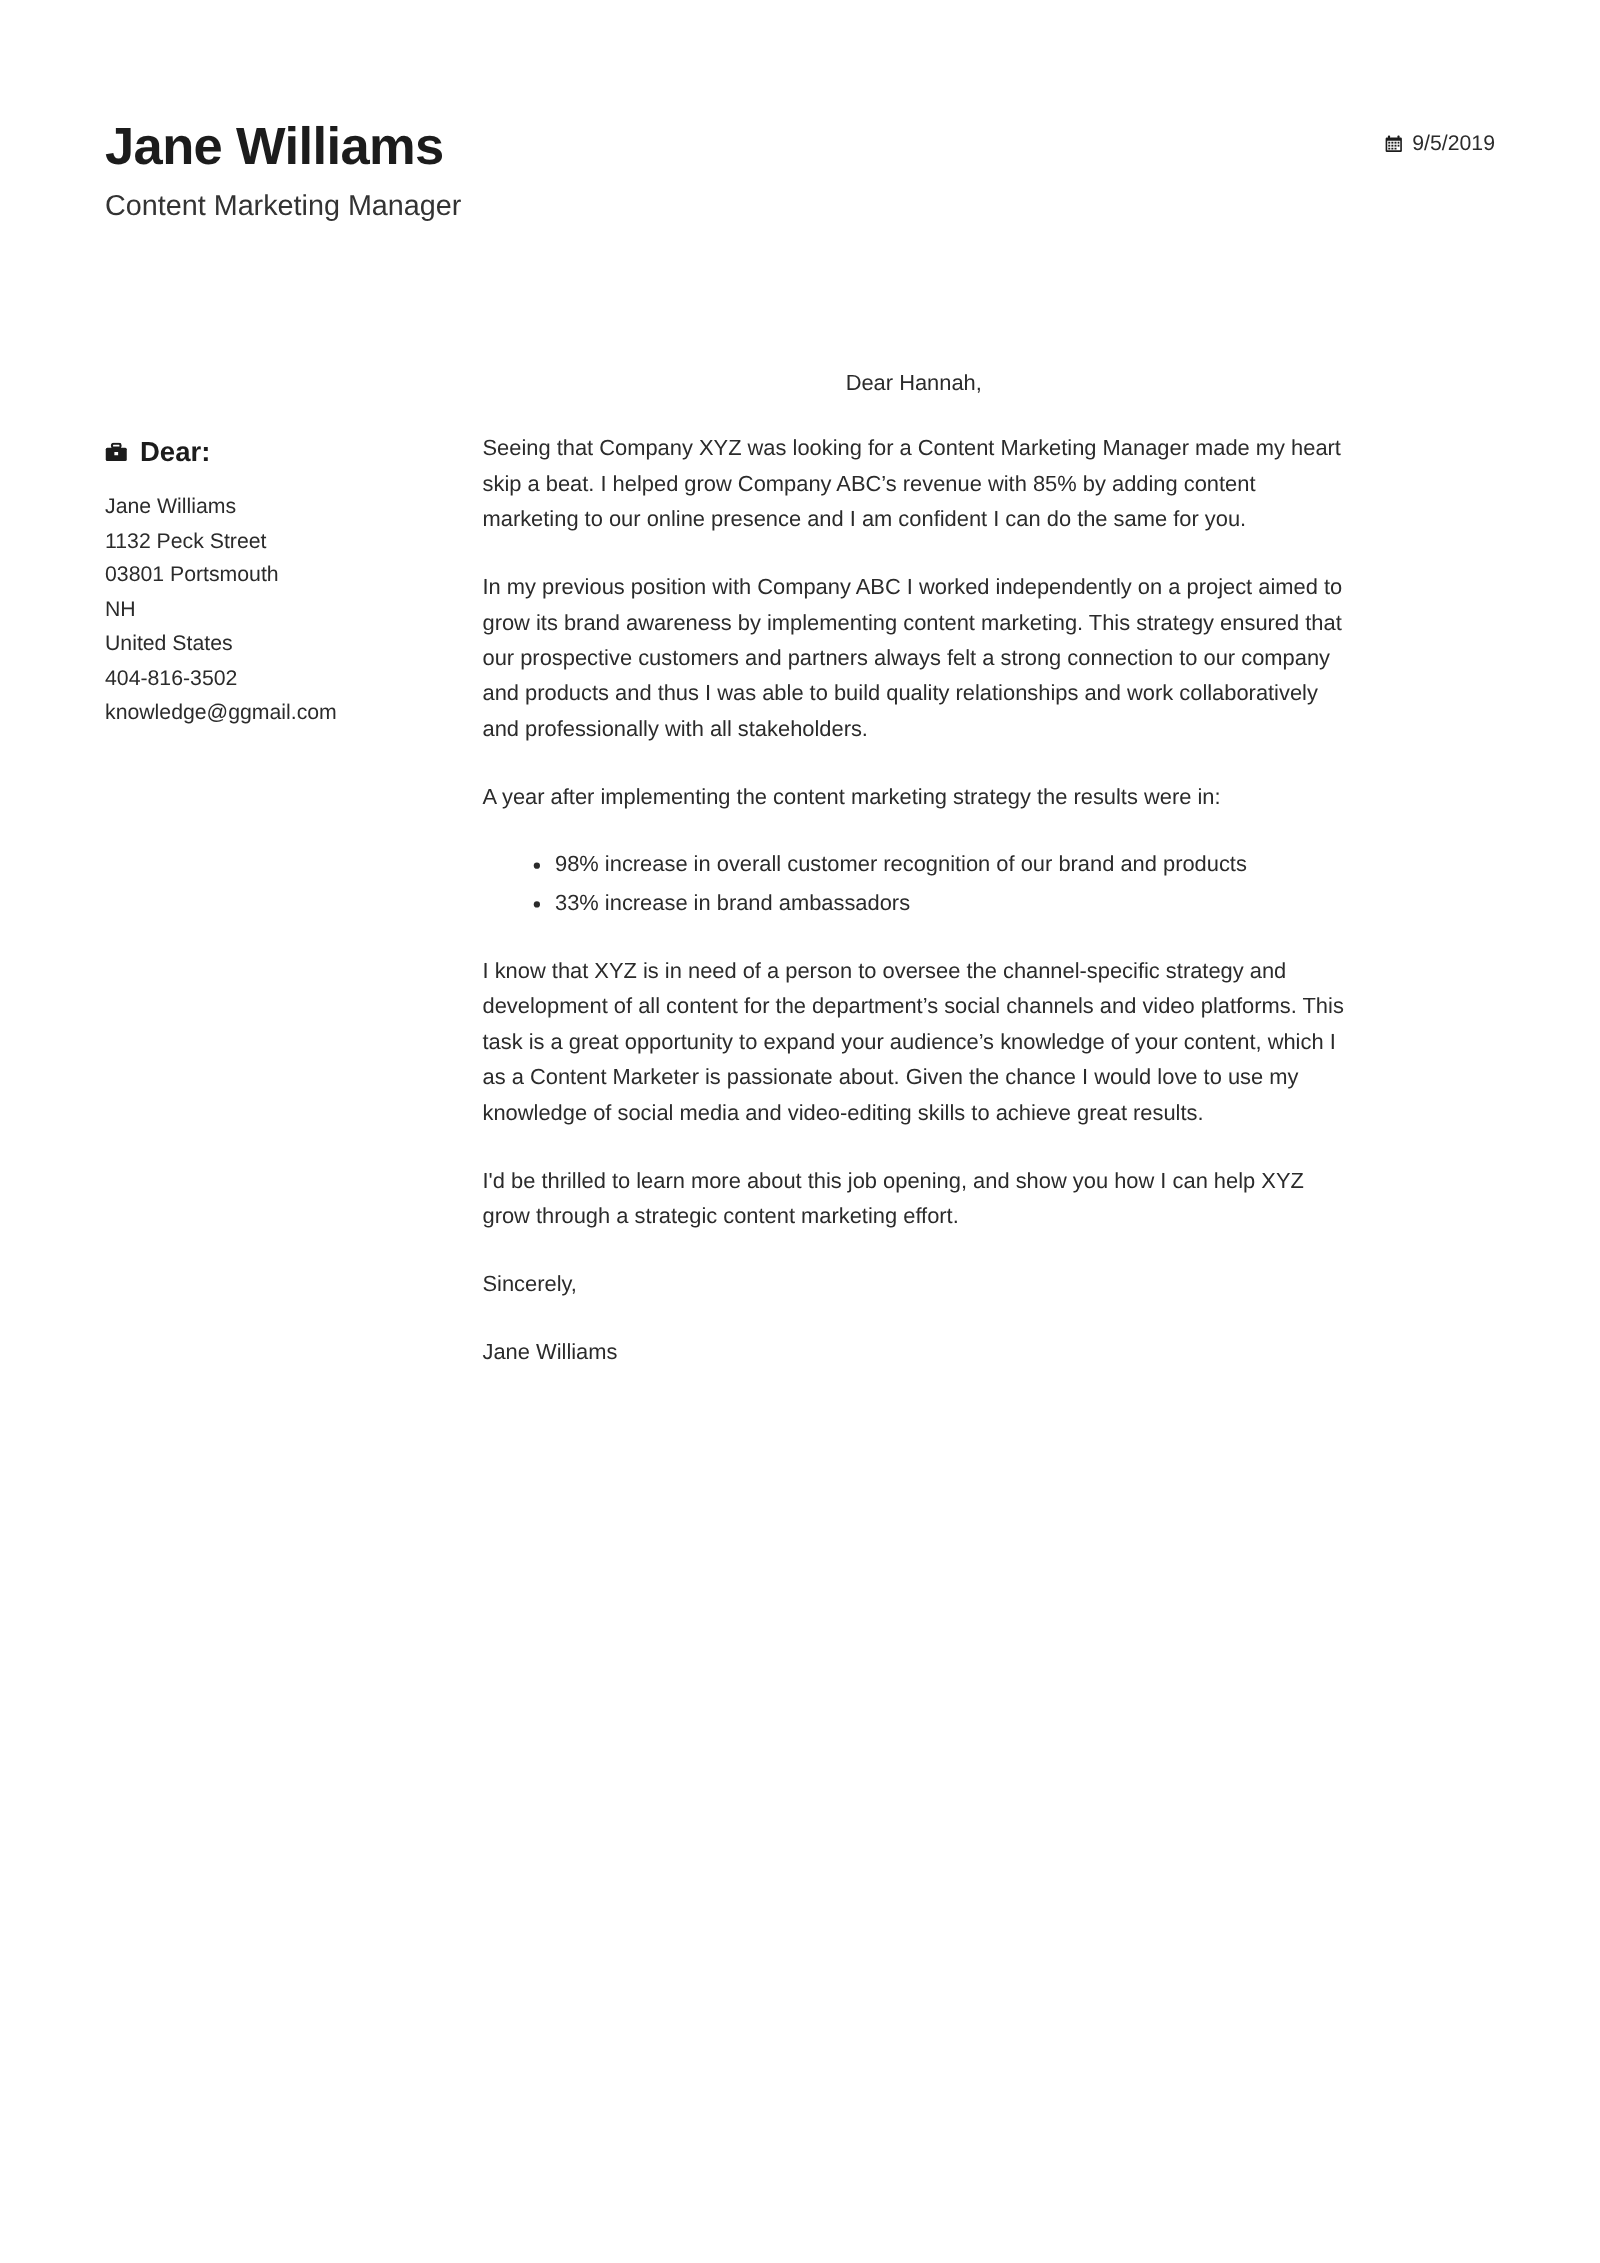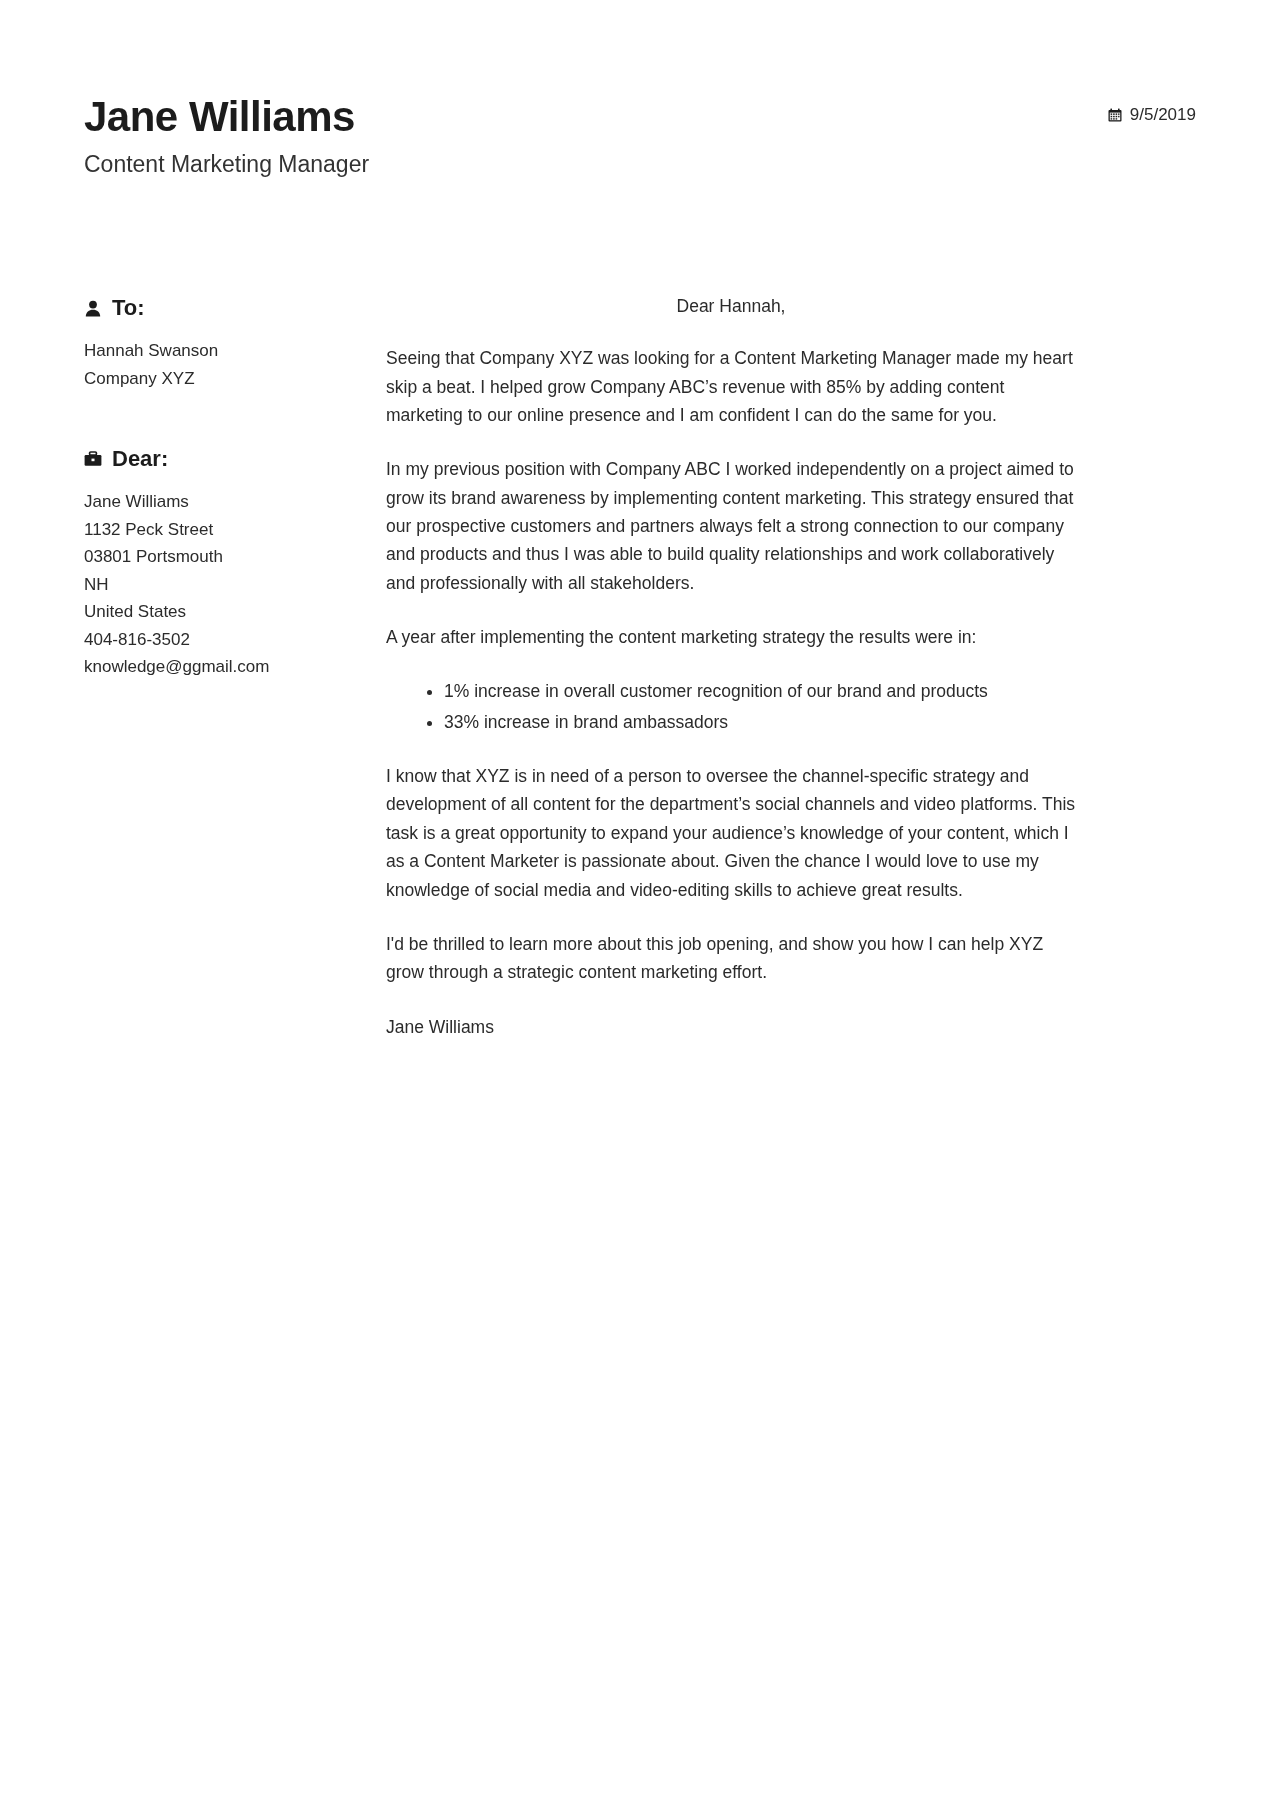--- a/index.html
+++ b/index.html
@@ -155,33 +155,20 @@
           <rect x="2.4" y="0.4" width="1.6" height="2.6" rx="0.5" fill="#1c1c1c"></rect>
           <rect x="10" y="0.4" width="1.6" height="2.6" rx="0.5" fill="#1c1c1c"></rect>
         </svg>
       </span>
       <span>9/5/2019</span>
     </div>
   </div>
 
   <div class="sidebar">
 
-    <div class="side-block-to">
-      <div class="side-heading">
-        <span class="glyph">
-          <svg width="16" height="17" viewBox="0 0 16 17" aria-hidden="true">
-            <circle cx="8" cy="4.6" r="3.9" fill="#1c1c1c"></circle>
-            <path d="M0.8 16.4c0-4.0 3.2-6.6 7.2-6.6s7.2 2.6 7.2 6.6z" fill="#1c1c1c"></path>
-          </svg>
-        </span>
-        <span>To:</span>
-      </div>
-      <div class="side-line">Hannah Swanson</div>
-      <div class="side-line">Company XYZ</div>
-    </div>
 
     <div class="side-block-from">
       <div class="side-heading">
         <span class="glyph">
           <svg width="18" height="16" viewBox="0 0 18 16" aria-hidden="true">
             <rect x="5.6" y="1.0" width="6.8" height="3.1" rx="1.1" fill="none" stroke="#1c1c1c" stroke-width="1.7"></rect>
             <rect x="0.6" y="4.1" width="16.8" height="10.6" rx="1.2" fill="#1c1c1c"></rect>
             <rect x="7.5" y="7.6" width="3" height="2.6" fill="#ffffff"></rect>
           </svg>
         </span>
@@ -197,21 +184,22 @@
     </div>
 
   </div>
 
   <div class="body-col">
     <p class="tight">Dear Hannah,</p>
     <p>Seeing that Company XYZ was looking for a Content Marketing Manager made my heart skip a beat. I helped grow Company ABC’s revenue with 85% by adding content marketing to our online presence and I am confident I can do the same for you.</p>
     <p>In my previous position with Company ABC I worked independently on a project aimed to grow its brand awareness by implementing content marketing. This strategy ensured that our prospective customers and partners always felt a strong connection to our company and products and thus I was able to build quality relationships and work collaboratively and professionally with all stakeholders.</p>
     <p>A year after implementing the content marketing strategy the results were in:</p>
     <ul>
-      <li>1% increase in overall customer recognition of our brand and products</li>
+      <li>98% increase in overall customer recognition of our brand and products</li>
       <li>33% increase in brand ambassadors</li>
     </ul>
     <p>I know that XYZ is in need of a person to oversee the channel-specific strategy and development of all content for the department’s social channels and video platforms. This task is a great opportunity to expand your audience’s knowledge of your content, which I as a Content Marketer is passionate about. Given the chance I would love to use my knowledge of social media and video-editing skills to achieve great results.</p>
     <p>I'd be thrilled to learn more about this job opening, and show you how I can help XYZ grow through a strategic content marketing effort.</p>
+    <p class="sign-off">Sincerely,</p>
     <p>Jane Williams</p>
   </div>
 
 </div>
 
 </body></html>

